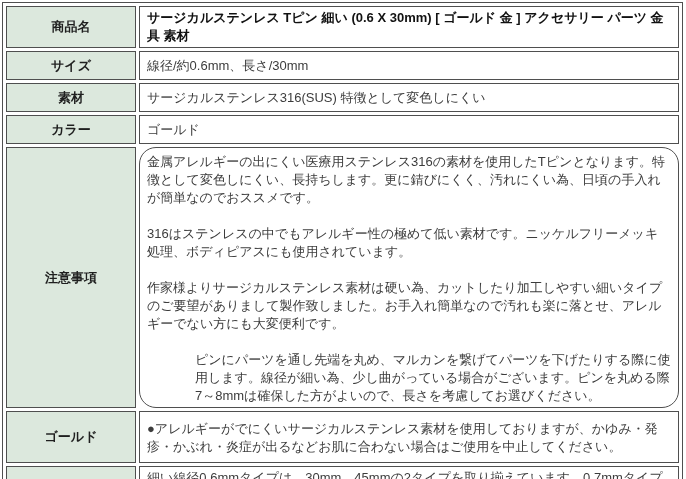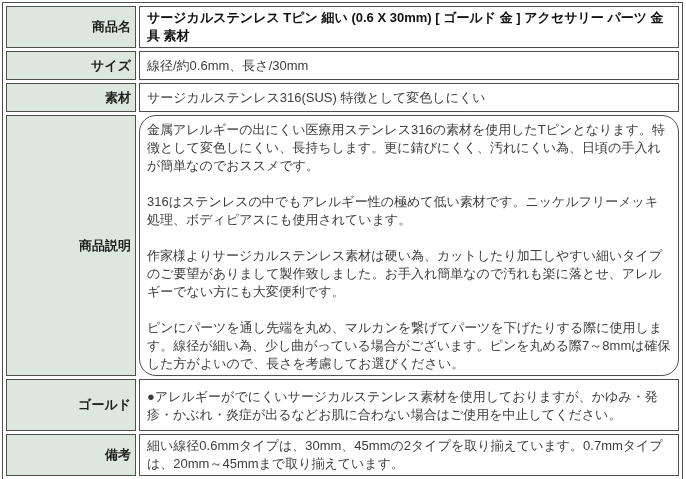--- a/index.html
+++ b/index.html
@@ -25,39 +25,39 @@
     border: 1px solid #4f4f4f;
     box-sizing: border-box;
     font-size: 13px;
     overflow: hidden;
   }
   .spec-table th {
     width: 130px;
     background: #dce8dd;
     color: #1f1f1f;
     font-weight: bold;
-    text-align: right;
+    text-align: center;
     vertical-align: middle;
     padding: 2px 4px;
   }
   .spec-table td {
     background: #ffffff;
     color: #3c3c3c;
     text-align: left;
     vertical-align: middle;
     padding: 2px 7px;
     line-height: 18px;
   }
   tr.row-short th, tr.row-short td { height: 29px; }
   tr.row-description td { height: 246px; vertical-align: top; padding-top: 5px; border-radius: 17px; }
   tr.row-precautions td { height: 52px; vertical-align: top; padding-top: 8px; }
   tr.row-notes td { height: 42px; vertical-align: middle; }
   td.value-strong { font-weight: bold; color: #111111; }
   .desc-paragraph { margin: 0 0 18px 0; }
-  .desc-paragraph:last-child { margin-bottom: 0; }
+  .desc-paragraph:last-child { margin-bottom: 0; margin-left: 48px; }
 </style>
 </head>
 <body>
 
 <table class="spec-table">
   <tbody>
 
     <tr class="row-short">
       <th>商品名</th>
       <td class="value-strong">サージカルステンレス Tピン 細い (0.6 X 30mm) [ ゴールド 金 ] アクセサリー パーツ 金具 素材</td>
@@ -66,23 +66,27 @@
     <tr class="row-short">
       <th>サイズ</th>
       <td>線径/約0.6mm、長さ/30mm</td>
     </tr>
 
     <tr class="row-short">
       <th>素材</th>
       <td>サージカルステンレス316(SUS) 特徴として変色しにくい</td>
     </tr>
 
+    <tr class="row-short">
+      <th>カラー</th>
+      <td>ゴールド</td>
+    </tr>
 
     <tr class="row-description">
-      <th>商品説明</th>
+      <th>注意事項</th>
       <td>
         <div class="desc-paragraph">金属アレルギーの出にくい医療用ステンレス316の素材を使用したTピンとなります。特徴として変色しにくい、長持ちします。更に錆びにくく、汚れにくい為、日頃の手入れが簡単なのでおススメです。</div>
         <div class="desc-paragraph">316はステンレスの中でもアレルギー性の極めて低い素材です。ニッケルフリーメッキ処理、ボディピアスにも使用されています。</div>
         <div class="desc-paragraph">作家様よりサージカルステンレス素材は硬い為、カットしたり加工しやすい細いタイプのご要望がありまして製作致しました。お手入れ簡単なので汚れも楽に落とせ、アレルギーでない方にも大変便利です。</div>
         <div class="desc-paragraph">ピンにパーツを通し先端を丸め、マルカンを繋げてパーツを下げたりする際に使用します。線径が細い為、少し曲がっている場合がございます。ピンを丸める際7～8mmは確保した方がよいので、長さを考慮してお選びください。</div>
       </td>
     </tr>
 
     <tr class="row-precautions">
       <th>ゴールド</th>

